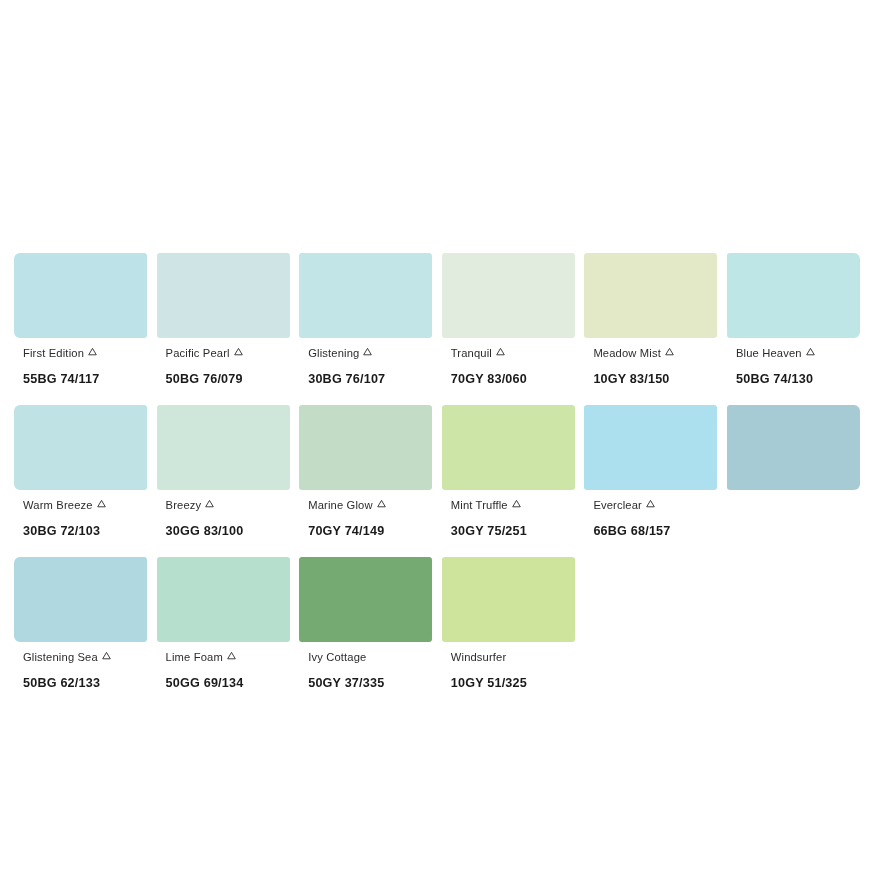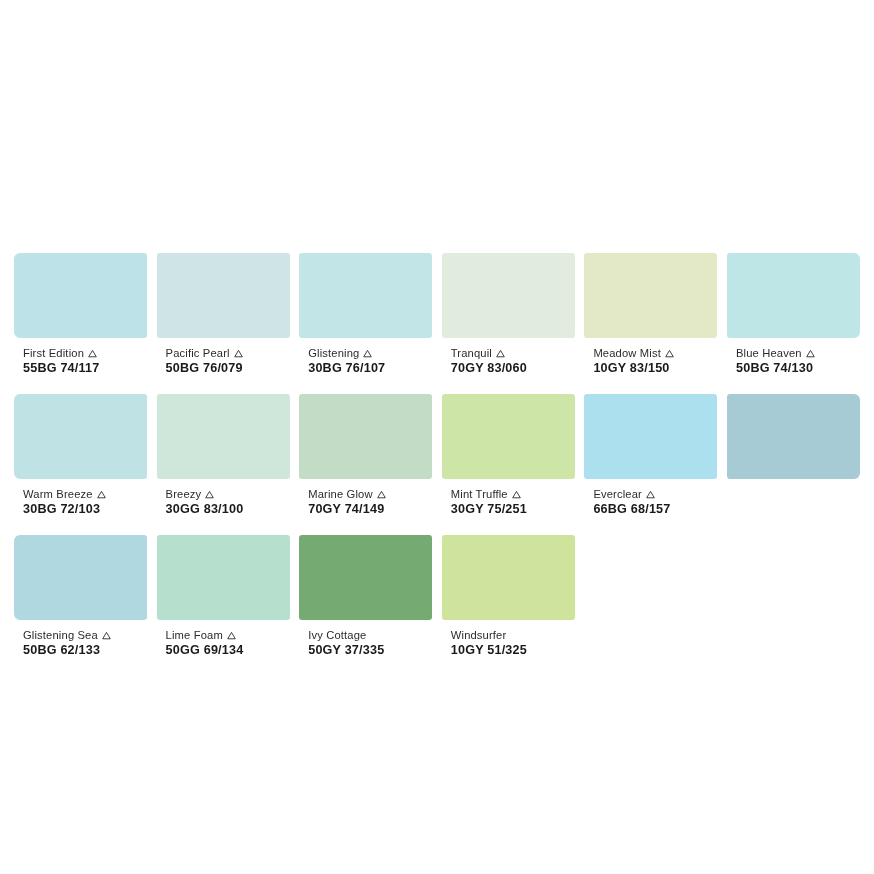--- a/index.html
+++ b/index.html
@@ -43,21 +43,20 @@
   .swatch-card:nth-child(6n+1) .swatch-chip { border-radius: 6px 3px 3px 6px; }
   .swatch-card:nth-child(6n) .swatch-chip   { border-radius: 3px 6px 6px 3px; }
 
   .swatch-meta {
     padding-top: 9px;
     padding-left: 9px;
   }
 
   .swatch-name-row {
     display: flex;
-    align-items: center;
     gap: 4px;
     white-space: nowrap;
   }
 
   .swatch-name {
     font-size: 11.2px;
     line-height: 13px;
     color: #2b2b2b;
     font-weight: 400;
     letter-spacing: 0.15px;
@@ -70,21 +69,21 @@
     flex: 0 0 auto;
   }
   .tri-icon svg { display: block; }
 
   .swatch-code {
     font-size: 12.6px;
     line-height: 15px;
     color: #1a1a1a;
     font-weight: 700;
     letter-spacing: 0.2px;
-    margin-top: 1px;
+    margin-top: 12px;
     white-space: nowrap;
   }
 </style>
 </head>
 <body style="background: rgb(255, 255, 255);">
 
 <main id="palette-board">
     <div class="swatch-card">
       <div class="swatch-chip" style="background: rgb(189, 226, 232);"></div>
       <div class="swatch-meta">

